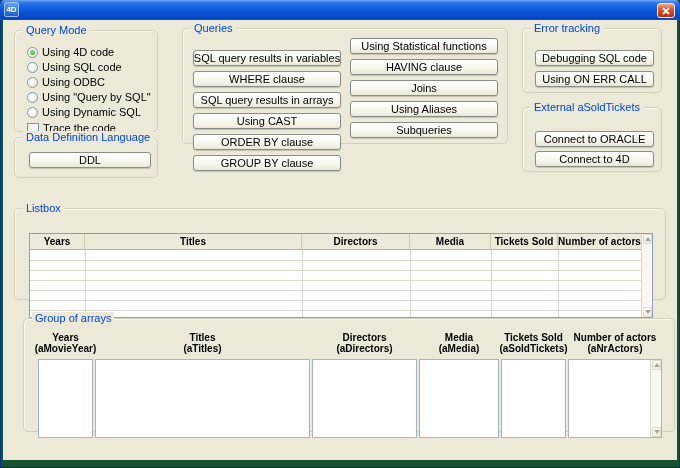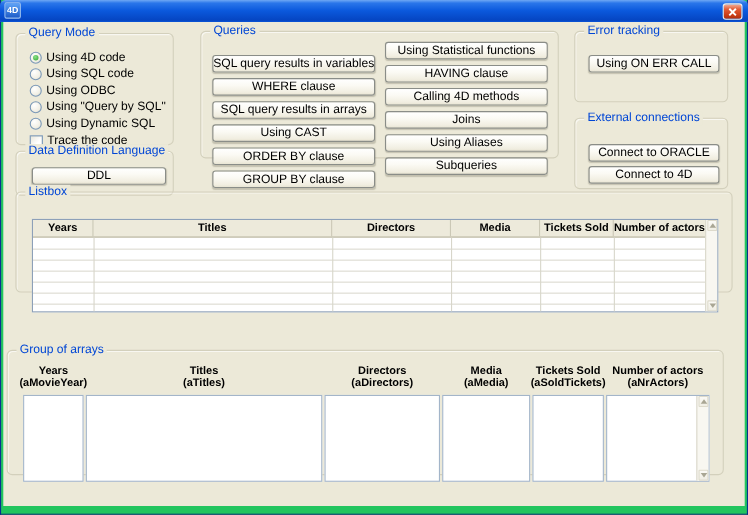--- a/index.html
+++ b/index.html
@@ -1,19 +1,19 @@
 <!DOCTYPE html>
 <html><head>
 <meta charset="utf-8">
 <style>
   html,body{margin:0;padding:0;background:#777;}
   *{box-sizing:border-box;}
   .window{
     position:relative;width:680px;height:468px;
-    background:#22c55e;
+    background:#14532d;
     font-family:"Liberation Sans",sans-serif;font-size:11px;color:#000;
     box-shadow: inset 0 -1px 0 #00227E, inset 1px 0 0 #07318F, inset -1px 0 0 #07318F;
     overflow:hidden;
   }
   .titlebar{
     position:absolute;left:0;top:0;width:680px;height:20px;
     background:linear-gradient(180deg,#6FA8F4 0%,#2A76EA 14%,#0B59DD 48%,#0545C2 92%,#0A55D8 100%);
     border-radius:5px 5px 0 0;
   }
   .app-icon{
@@ -148,43 +148,43 @@
           <div class="xp-btn">SQL query results in variables</div>
           <div class="xp-btn">WHERE clause</div>
           <div class="xp-btn">SQL query results in arrays</div>
           <div class="xp-btn">Using CAST</div>
           <div class="xp-btn">ORDER BY clause</div>
           <div class="xp-btn">GROUP BY clause</div>
         </div>
       <div class="btn-col" id="queries-right" style="left:167px;top:9px;width:148px;gap:5px;">
           <div class="xp-btn">Using Statistical functions</div>
           <div class="xp-btn">HAVING clause</div>
-          <div class="xp-btn">Calling 4D methods</div>
           <div class="xp-btn">Joins</div>
           <div class="xp-btn">Using Aliases</div>
           <div class="xp-btn">Subqueries</div>
         </div>
     </div>
 
     <div class="groupbox" style="left:519px;top:8px;width:140px;height:65px;">
       <span class="group-title">Error tracking</span>
       <div class="btn-col" id="error-tracking-buttons" style="left:12px;top:21px;width:119px;gap:5px;">
+          <div class="xp-btn">Debugging SQL code</div>
           <div class="xp-btn">Using ON ERR CALL</div>
         </div>
     </div>
 
     <div class="groupbox" style="left:519px;top:87px;width:140px;height:65px;">
-      <span class="group-title">External connections</span>
+      <span class="group-title">External aSoldTickets</span>
       <div class="btn-col" id="external-connections-buttons" style="left:12px;top:23px;width:119px;gap:4px;">
           <div class="xp-btn">Connect to ORACLE</div>
           <div class="xp-btn">Connect to 4D</div>
         </div>
     </div>
 
-    <div class="groupbox" style="left:11px;top:154px;width:652px;height:92px;text-align:right;">
+    <div class="groupbox" style="left:11px;top:188px;width:652px;height:92px;text-align:right;">
       <span class="group-title">Listbox</span>
       <div class="lb-table" id="listbox-table" style="left:14px;top:24px;width:624px;height:85px;">
         <div class="lb-header" id="listbox-header" style="width:611px;">
             <div class="lb-hcell" style="width: 55px;">Years</div>
             <div class="lb-hcell" style="width: 217px;">Titles</div>
             <div class="lb-hcell" style="width: 108px;">Directors</div>
             <div class="lb-hcell" style="width: 81px;">Media</div>
             <div class="lb-hcell" style="width: 67px;">Tickets Sold</div>
             <div class="lb-hcell">Number of actors</div>
           </div>
@@ -205,21 +205,21 @@
             <div class="sb-btn" style="top: 0px;">
               <span class="tri-up"></span>
             </div>
             <div class="sb-btn" style="top: 73px;">
               <span class="tri-down"></span>
             </div>
           </div>
       </div>
     </div>
 
-    <div class="groupbox" style="left:3px;top:298px;width:652px;height:114px;text-decoration:underline;">
+    <div class="groupbox" style="left:20px;top:298px;width:652px;height:114px;text-decoration:underline;">
       <span class="group-title">Group of arrays</span>
       <div id="arrays-labels">
           <div class="arr-label" style="left: -13.5px; top: 13px;">
             <div>Years</div>
             <div>(aMovieYear)</div>
           </div>
           <div class="arr-label" style="left: 123.5px; top: 13px;">
             <div>Titles</div>
             <div>(aTitles)</div>
           </div>

